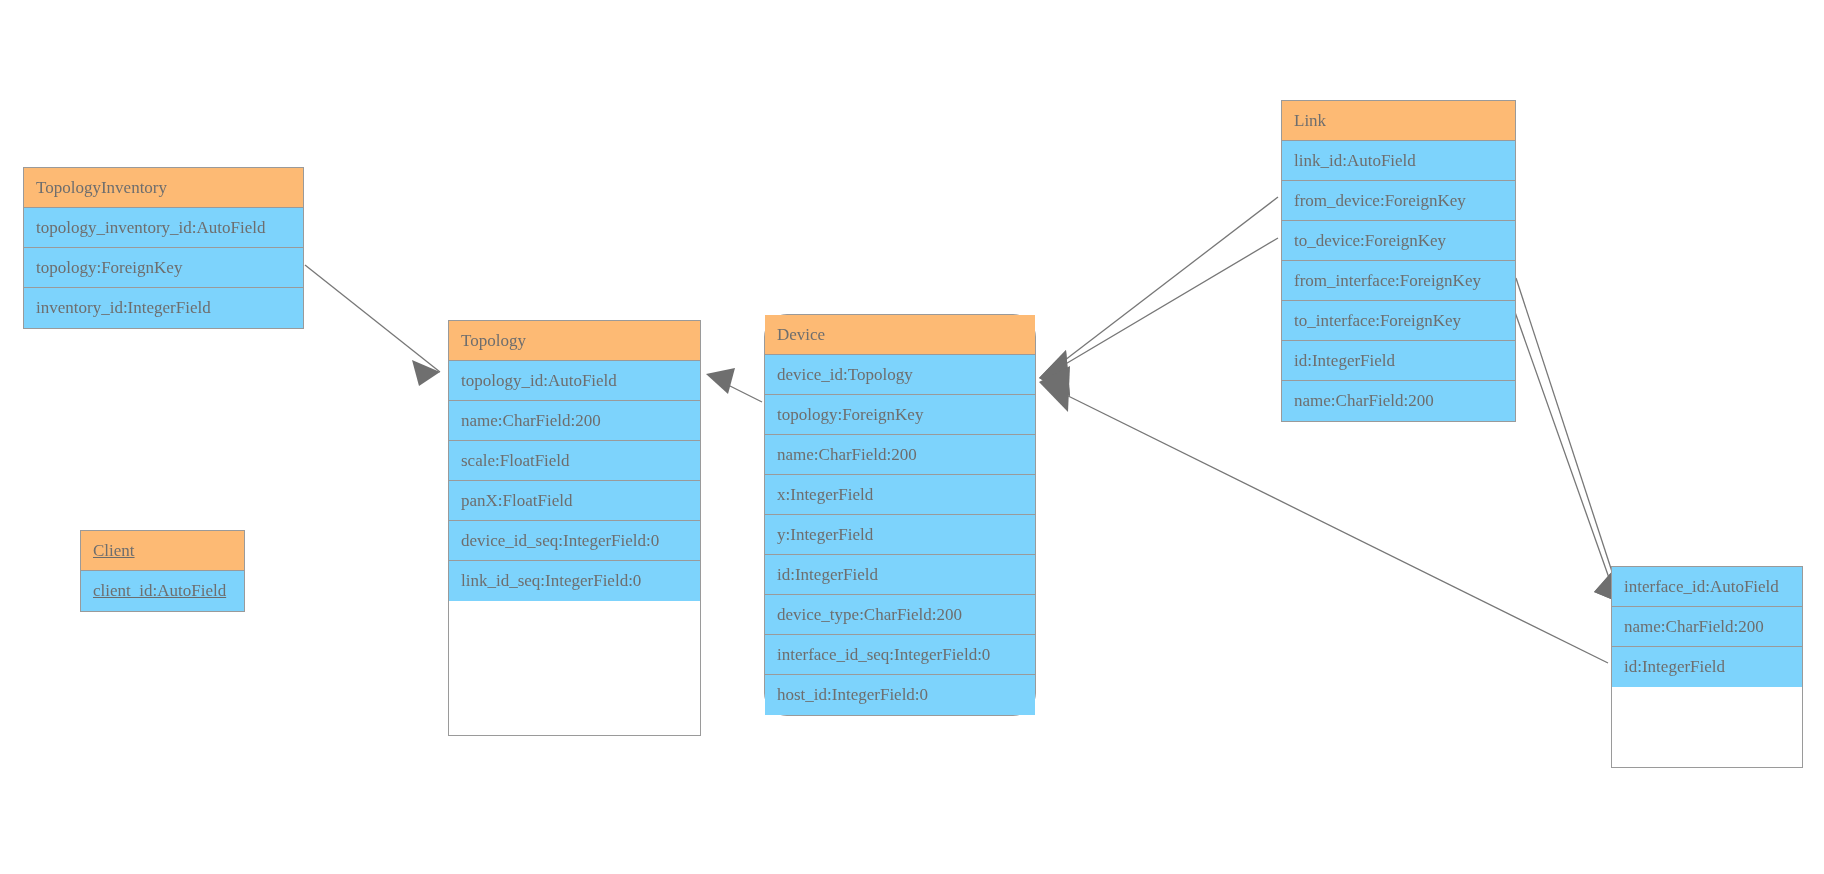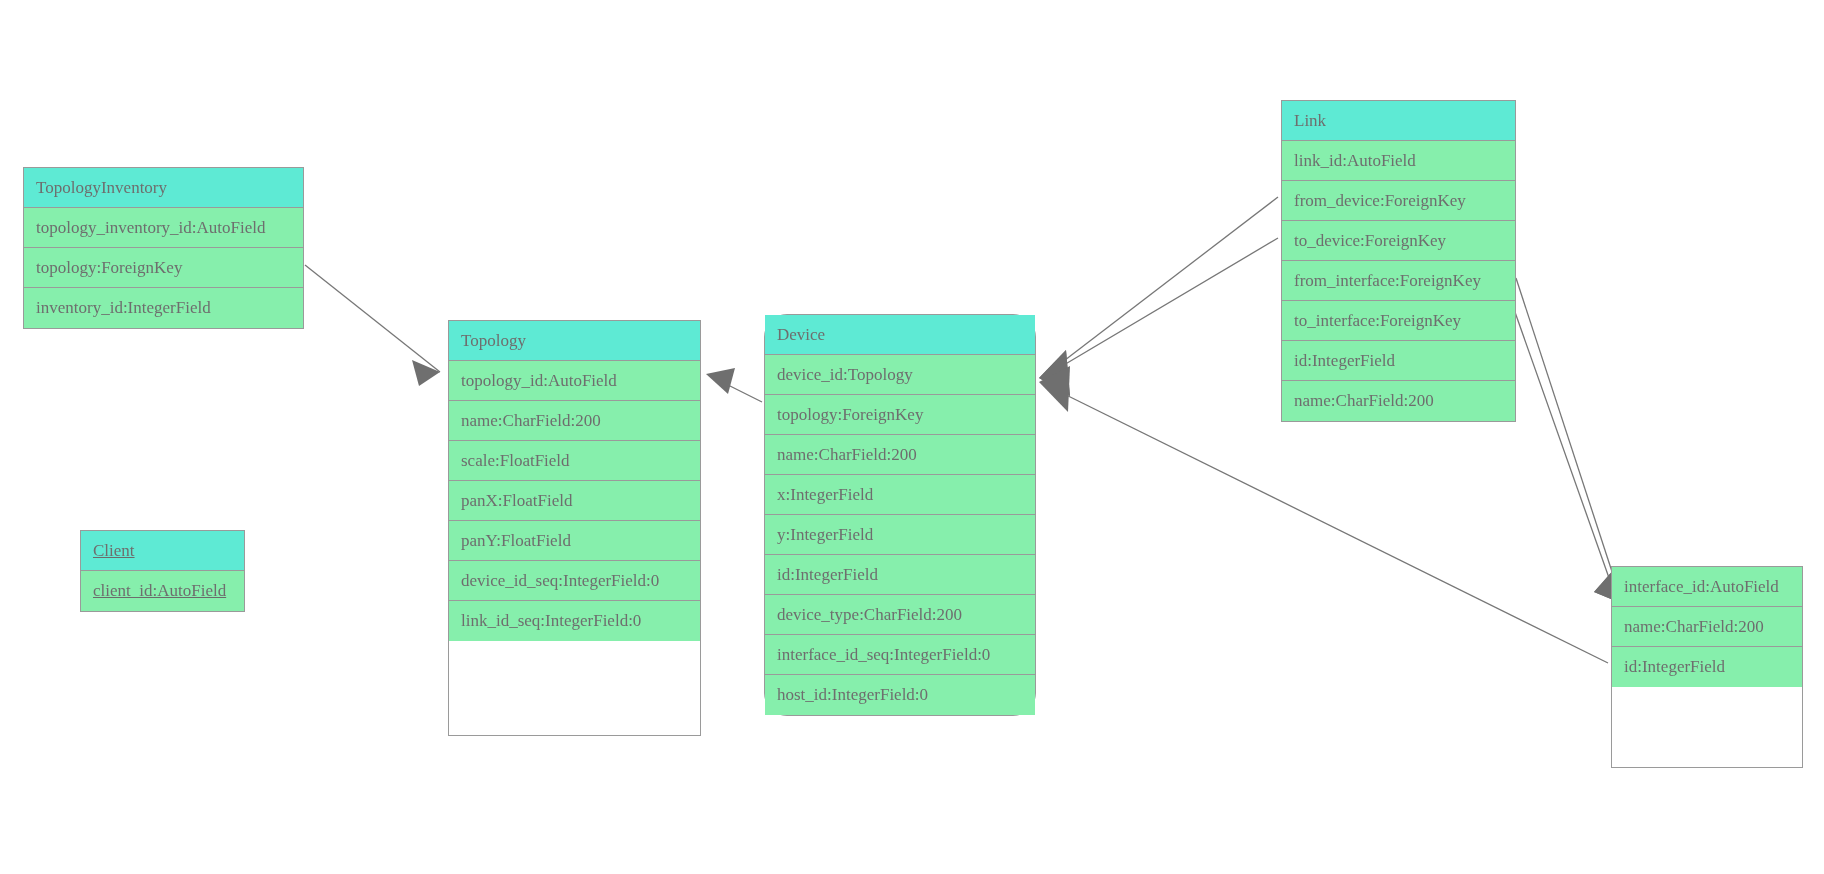--- a/index.html
+++ b/index.html
@@ -29,21 +29,21 @@
   }
   .entity {
     position: absolute;
     box-sizing: border-box;
     border: 1px solid #9a9a9a;
     background: #ffffff;
     z-index: 5;
   }
   .entity-title {
     box-sizing: border-box;
-    background: #5eead4;
+    background: #fdba74;
     border-bottom: 1px solid #9a9a9a;
     color: #6e6e6e;
     font-size: 17px;
     line-height: 40px;
     height: 40px;
     padding: 0 12px;
     white-space: nowrap;
     overflow: hidden;
   }
   .entity-fields {
@@ -52,21 +52,21 @@
   .field-row {
     box-sizing: border-box;
     border-bottom: 1px solid #9a9a9a;
     color: #6e6e6e;
     font-size: 17px;
     line-height: 40px;
     height: 40px;
     padding: 0 12px;
     white-space: nowrap;
     overflow: hidden;
-    background: #86efac;
+    background: #7dd3fc;
   }
   .field-row:last-child {
     border-bottom: none;
   }
 </style>
 </head>
 <body>
 
 <div id="canvas">
 
@@ -116,21 +116,20 @@
           <div class="field-row">client_id:AutoField</div>
         </div>
       </div>
       <div class="entity" style="left: 448px; top: 320px; width: 253px; height: 416px;">
         <div class="entity-title">Topology</div>
         <div class="entity-fields">
           <div class="field-row">topology_id:AutoField</div>
           <div class="field-row">name:CharField:200</div>
           <div class="field-row">scale:FloatField</div>
           <div class="field-row">panX:FloatField</div>
-          <div class="field-row">panY:FloatField</div>
           <div class="field-row">device_id_seq:IntegerField:0</div>
           <div class="field-row">link_id_seq:IntegerField:0</div>
         </div>
       </div>
       <div class="entity" style="left: 764px; top: 314px; width: 272px; height: 402px; border-radius: 23px;">
         <div class="entity-title">Device</div>
         <div class="entity-fields">
           <div class="field-row">device_id:Topology</div>
           <div class="field-row">topology:ForeignKey</div>
           <div class="field-row">name:CharField:200</div>

